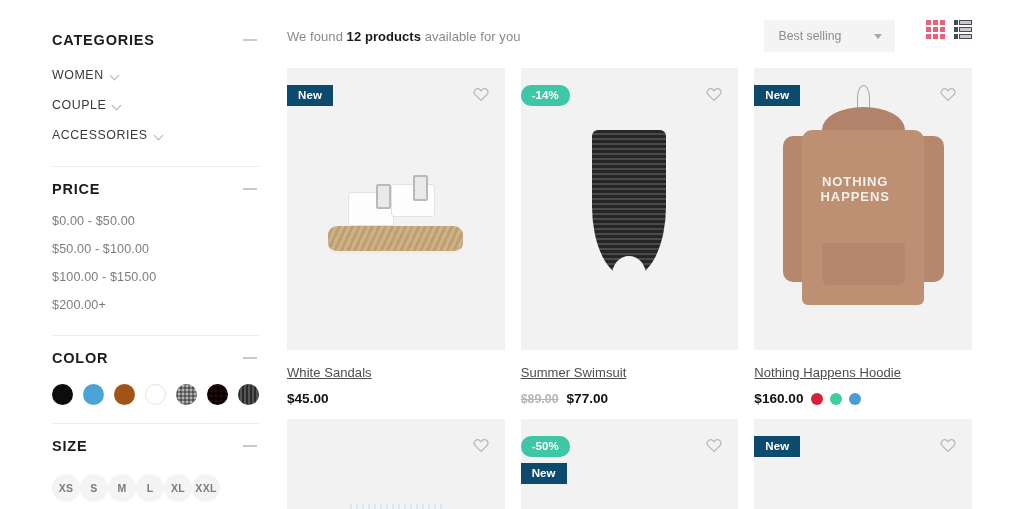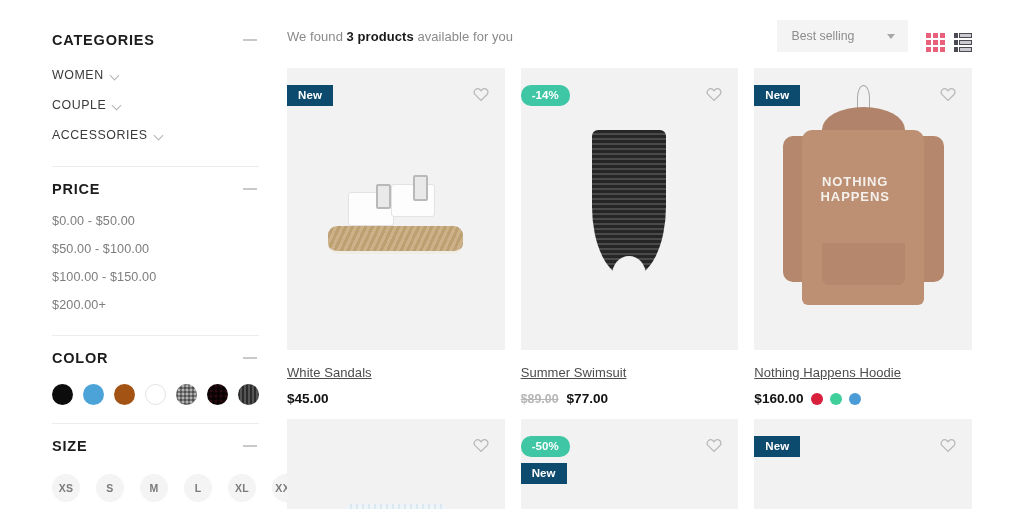--- a/index.html
+++ b/index.html
@@ -58,38 +58,38 @@
     letter-spacing: .01em;
   }
 
   .swatch-row { display: flex; gap: 10px; padding: 14px 0 2px 0; }
   .swatch {
     width: 21px; height: 21px; border-radius: 50%; cursor: pointer;
     flex: 0 0 21px;
   }
   .swatch.outline { border: 1px solid #e2e2e2; }
 
-  .size-row { display: flex; gap: 16px; padding: 16px 0 2px 0; }
+  .size-row { display: flex; gap: 0; padding: 16px 0 2px 0; }
   .size-pill {
     width: 28px; height: 28px; border-radius: 50%;
     background: #f4f4f4; color: #7b7b7b;
     font-size: 10.5px; font-weight: 600; letter-spacing: .03em;
     display: flex; align-items: center; justify-content: center;
     cursor: pointer; flex: 0 0 28px;
   }
 
   
   .main { flex: 1; padding: 18px 52px 0 4px; min-width: 0; }
   .toolbar {
     display: flex; align-items: center; justify-content: space-between;
     height: 36px; margin-bottom: 14px;
   }
   .result-text { font-size: 13px; color: #8a8a8a; letter-spacing: .005em; }
   .result-text b { color: #1a1a1a; font-weight: 700; }
-  .toolbar-right { display: flex; align-items: flex-end; gap: 18px; }
+  .toolbar-right { display: flex; align-items: flex-start; gap: 31px; }
 
   .sort-select {
     width: 131px; height: 32px; background: #f4f4f4;
     display: flex; align-items: center; justify-content: space-between;
     padding: 0 13px 0 15px; cursor: pointer;
   }
   .sort-label { font-size: 12.3px; color: #8d8d8d; }
   .caret {
     width: 0; height: 0; border-left: 4.5px solid transparent;
     border-right: 4.5px solid transparent; border-top: 5px solid #a8a8a8;
@@ -287,21 +287,21 @@
         </div>
 
     </section>
 
   </aside>
 
   <main class="main">
 
     <div class="toolbar">
       <div class="result-text">
-        <span>We found </span><b>3 products</b><span> available for you</span>
+        <span>We found </span><b>12 products</b><span> available for you</span>
       </div>
       <div class="toolbar-right">
         <div class="sort-select">
           <span class="sort-label">Best selling</span>
           <span class="caret"></span>
         </div>
         <div class="view-toggles">
           <span class="grid-icon">
             <i></i>
               <i></i>

